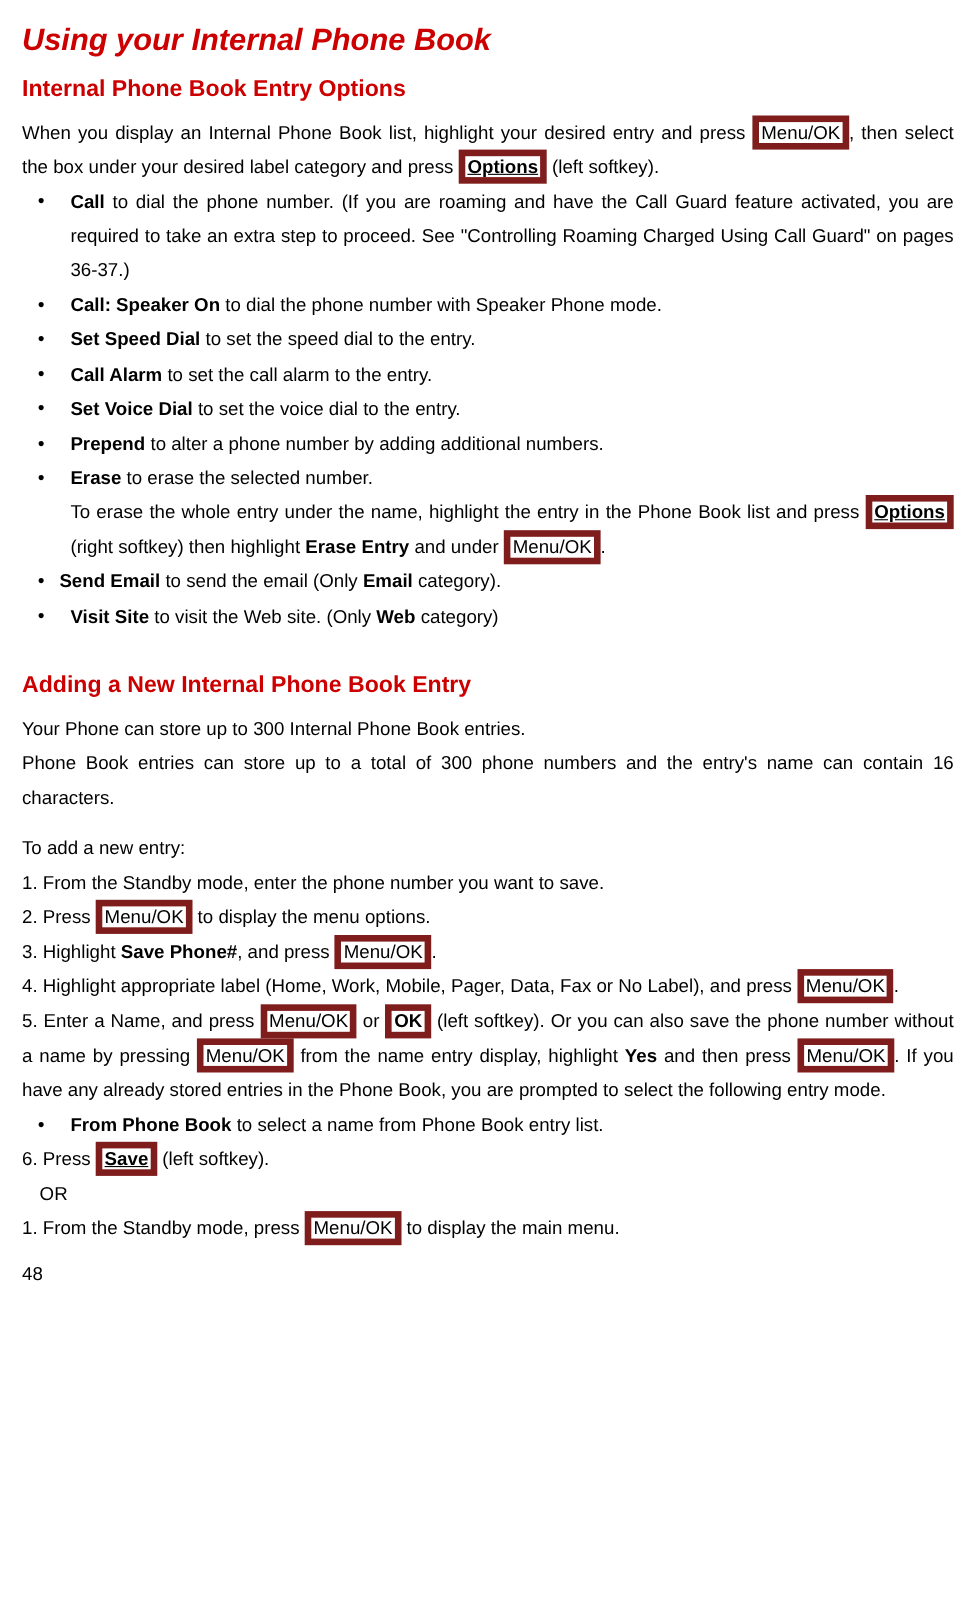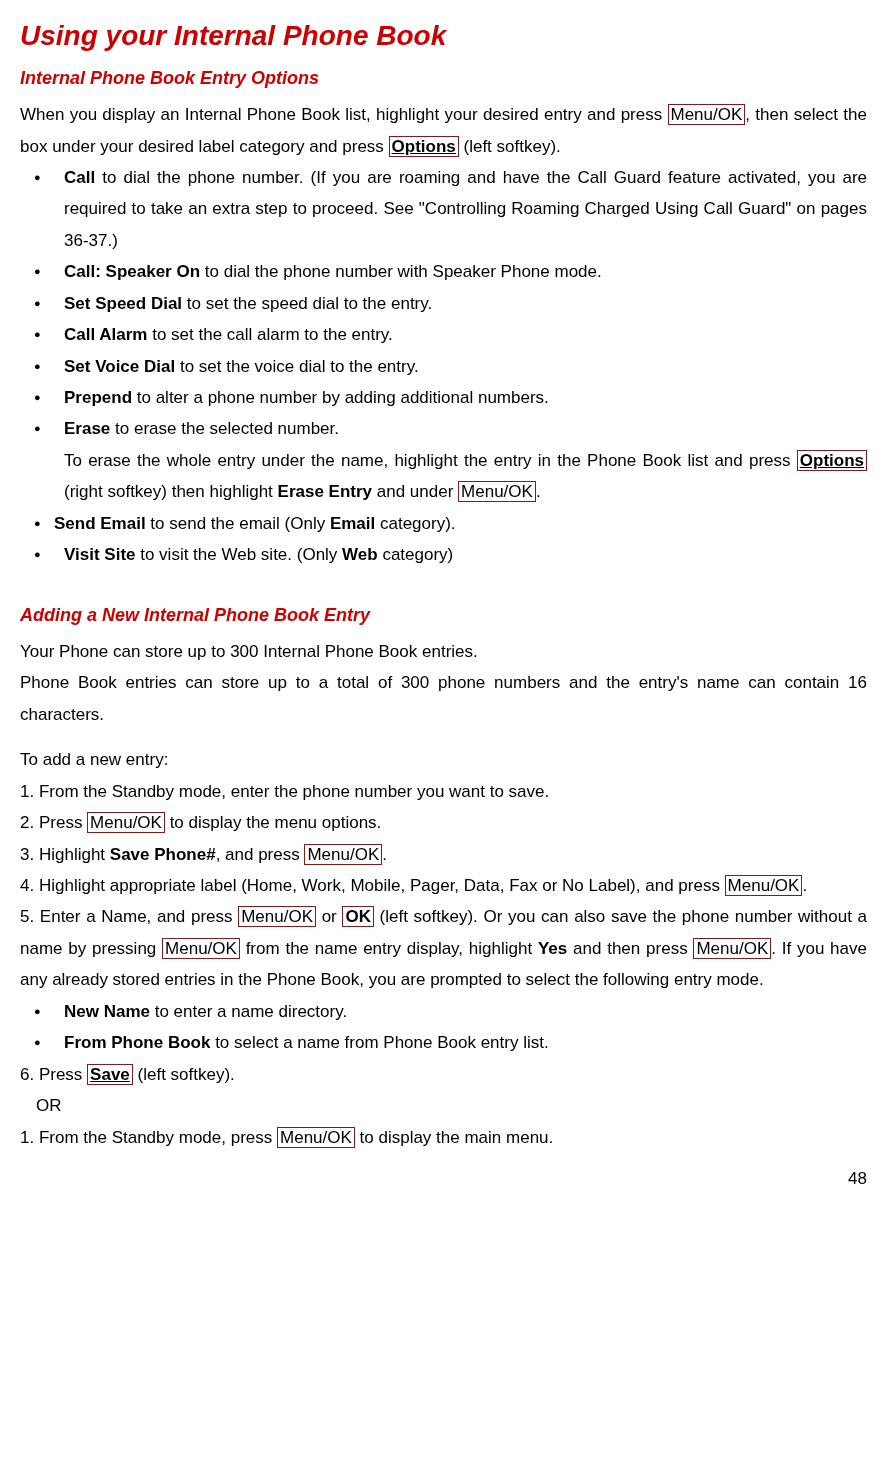--- a/index.html
+++ b/index.html
@@ -13,34 +13,33 @@
     }
     h1 {
       color: #cc0000;
       font-size: 28px;
       font-weight: bold;
       margin: 0;
       font-style: italic;
     }
     h2 {
       color: #cc0000;
-      font-size: 18px;
+      font-size: 21px;
       font-weight: bold;
-      font-style: italic;
       margin: 0 0 4px 0;
     }
     h2.section2 {
       margin-top: 28px;
     }
     p {
       margin: 0;
       text-align: justify;
     }
     .box {
-      border: 1px solid #7f1d1d;
+      border: 6px solid #7f1d1d;
       padding: 0 2px;
       white-space: nowrap;
     }
     ul.bullets {
       list-style: none;
       padding: 0;
       margin: 0;
     }
     ul.bullets > li {
       position: relative;
@@ -53,21 +52,21 @@
       left: 14px;
       font-size: 11px;
       top: 0.45em;
     }
     .sub {
       padding-left: 44px;
       text-align: justify;
     }
     .u { text-decoration: underline; }
     .page-num {
-      text-align: right;
+      text-align: left;
       margin-top: 10px;
     }
     ol.steps {
       list-style: none;
       padding: 0;
       margin: 0;
       counter-reset: step;
     }
     ol.steps > li {
       counter-increment: step;
@@ -115,21 +114,20 @@
 
 <ol class="steps">
   <li><span>From the Standby mode, enter the phone number you want to save.</span></li>
   <li><span>Press </span><span class="box">Menu/OK</span><span> to display the menu options.</span></li>
   <li><span>Highlight </span><b>Save Phone#</b><span>, and press </span><span class="box">Menu/OK</span><span>.</span></li>
   <li><span>Highlight appropriate label (Home, Work, Mobile, Pager, Data, Fax or No Label), and press </span><span class="box">Menu/OK</span><span>.</span></li>
   <li><span>Enter a Name, and press </span><span class="box">Menu/OK</span><span> or </span><span class="box"><b>OK</b></span><span> (left softkey). Or you can also save the phone number without a name by pressing </span><span class="box">Menu/OK</span><span> from the name entry display, highlight </span><b>Yes</b><span> and then press </span><span class="box">Menu/OK</span><span>. If you have any already stored entries in the Phone Book, you are prompted to select the following entry mode.</span></li>
 </ol>
 
 <ul class="bullets">
-  <li><b>New Name</b><span> to enter a name directory.</span></li>
   <li><b>From Phone Book</b><span> to select a name from Phone Book entry list.</span></li>
 </ul>
 
 <p>
   <span>6. Press </span><span class="box u"><b>Save</b></span><span> (left softkey).</span>
 </p>
 <p class="indent-or">OR</p>
 <p>
   <span>1. From the Standby mode, press </span><span class="box">Menu/OK</span><span> to display the main menu.</span>
 </p>

